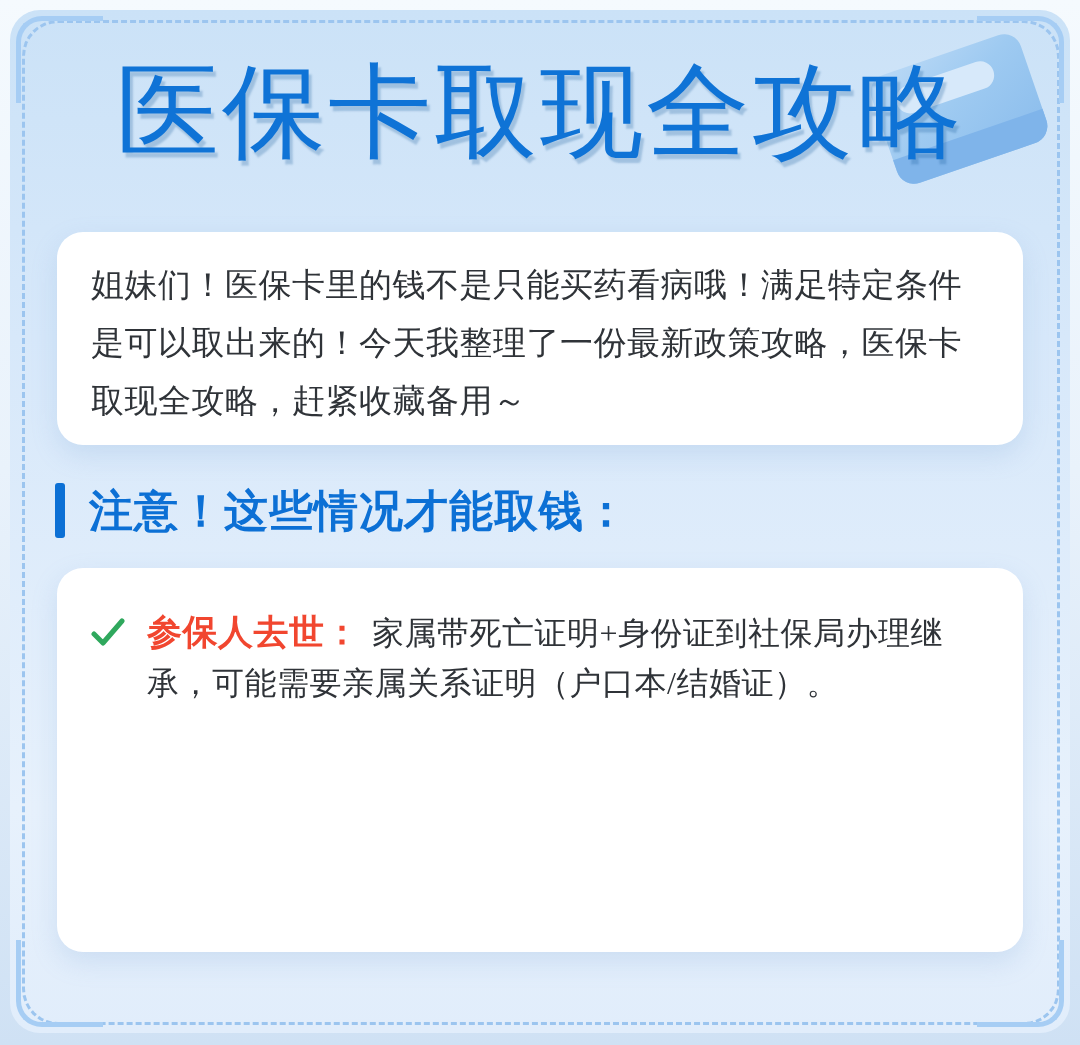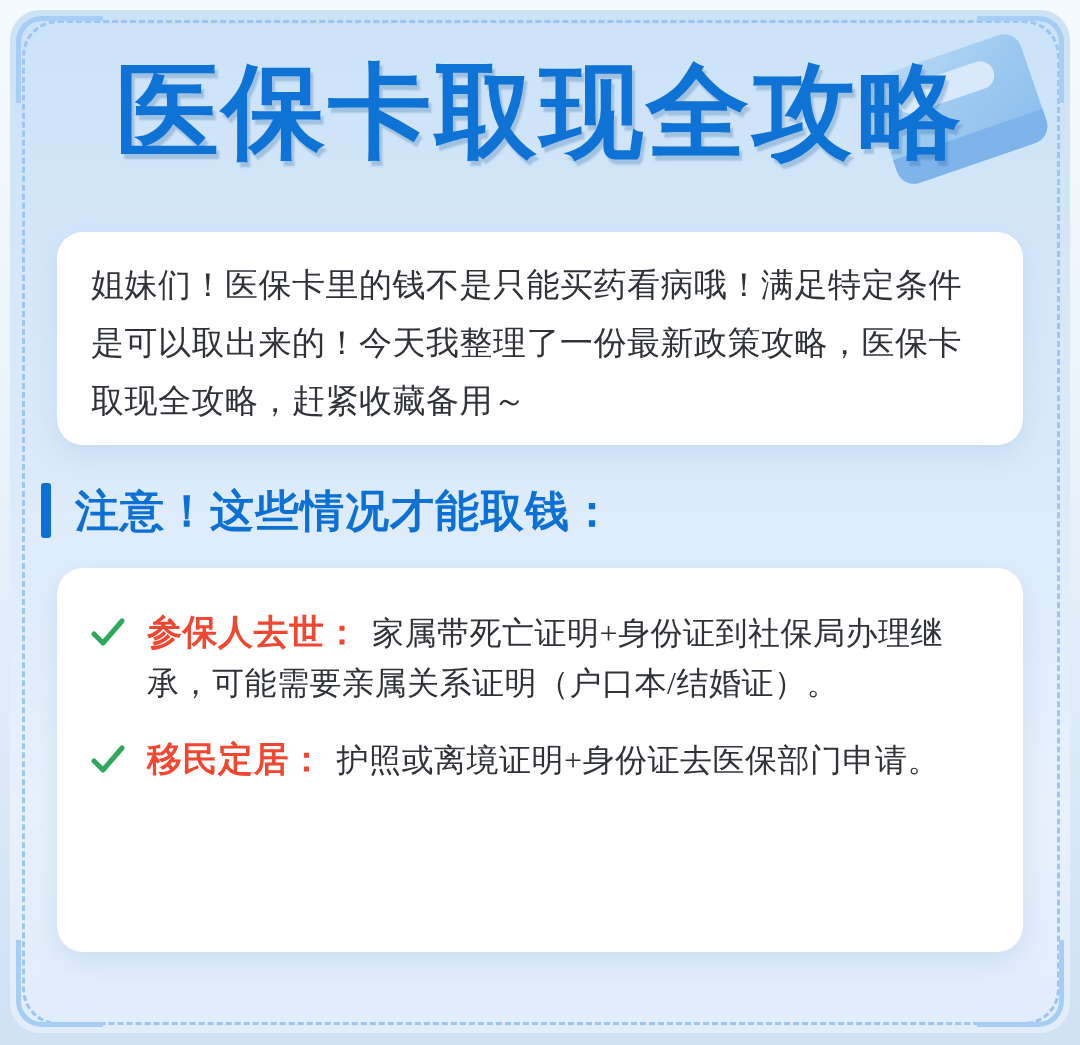--- a/index.html
+++ b/index.html
@@ -45,42 +45,42 @@
     border-radius: 14px; background: #d7e9fa;
   }
   .card-icon .stripe {
     position: absolute; left: 0; bottom: 0; width: 100%; height: 30px;
     background: #7fb4ea; border-radius: 0 0 18px 18px;
   }
 
   .main-title {
     position: absolute; top: 56px; left: 0; width: 100%;
     margin: 0; text-align: center;
-    font-size: 103px; font-weight: 700; line-height: 1.08;
+    font-size: 103px; font-weight: 400; line-height: 1.08;
     color: #0f73d6; letter-spacing: 3px;
     text-shadow: 3px 5px 2px rgba(21, 86, 152, 0.25);
     z-index: 2;
   }
 
   .white-card {
     position: absolute; left: 57px; width: 966px;
     background: #ffffff; border-radius: 26px;
     box-shadow: 0 10px 26px rgba(125, 165, 215, 0.22);
     box-sizing: border-box;
     z-index: 2;
   }
 
   .intro-card { top: 232px; height: 213px; padding: 24px 34px; }
   .intro-text {
     margin: 0; font-size: 33px; line-height: 58px;
     color: #2f3338; letter-spacing: 0.5px;
   }
 
   .section-header {
-    position: absolute; left: 41px; top: 483px;
+    position: absolute; left: 55px; top: 483px;
     display: flex; align-items: flex-end; z-index: 2;
   }
   .section-bar {
     width: 10px; height: 55px; background: #0c70d5;
     border-radius: 3px; margin-right: 24px;
   }
   .section-title {
     margin: 0; font-size: 44px; font-weight: 800;
     color: #0c70d5; letter-spacing: 1px; line-height: 55px;
   }
@@ -121,23 +121,15 @@
 
   <div class="check-item">
     <span class="check-icon-wrap">
       <svg width="34" height="30" viewBox="0 0 34 30">
         <path d="M3 17 L12 26 L31 4" fill="none" stroke="#2fa85d" stroke-width="5" stroke-linecap="round" stroke-linejoin="round"></path>
       </svg>
     </span>
     <span class="item-text"><span class="item-label">参保人去世：</span><span>家属带死亡证明+身份证到社保局办理继承，可能需要亲属关系证明（户口本/结婚证）。</span></span>
   </div>
 
-  <div class="check-item">
-    <span class="check-icon-wrap">
-      <svg width="34" height="30" viewBox="0 0 34 30">
-        <path d="M3 17 L12 26 L31 4" fill="none" stroke="#2fa85d" stroke-width="5" stroke-linecap="round" stroke-linejoin="round"></path>
-      </svg>
-    </span>
-    <span class="item-text"><span class="item-label">移民定居：</span><span>护照或离境证明+身份证去医保部门申请。</span></span>
-  </div>
 
 
 </div>
 
 </body></html>

